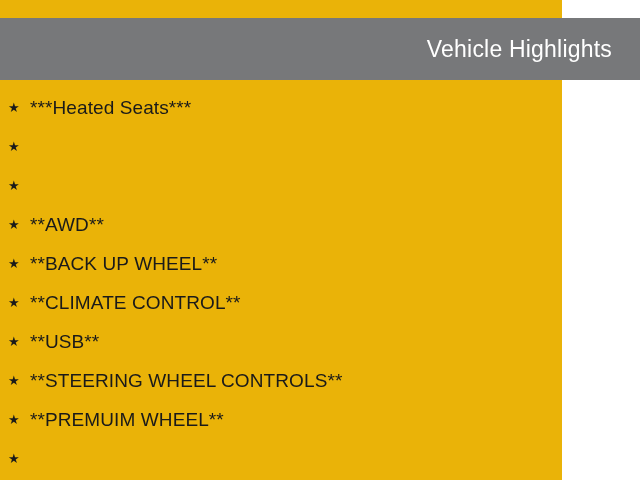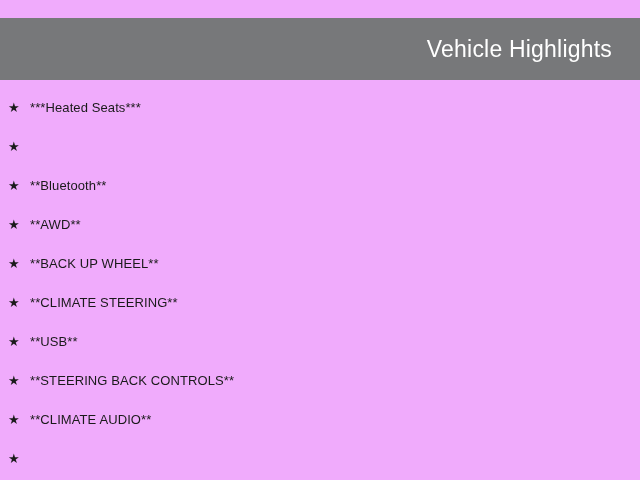--- a/index.html
+++ b/index.html
@@ -8,23 +8,23 @@
   }
   body {
     width: 640px;
     height: 480px;
     background: #ffffff;
     font-family: "Liberation Sans", sans-serif;
     overflow: hidden;
   }
   .page {
     position: relative;
-    width: 640px;
+    width: 562px;
     height: 480px;
-    background: #f0abfc;
+    background: #eab308;
   }
   .header-bar {
     position: absolute;
     left: 0;
     top: 18px;
     width: 640px;
     height: 62px;
     background: #77787a;
     display: flex;
     align-items: center;
@@ -54,21 +54,21 @@
     padding-left: 8px;
   }
   .bullet-star {
     width: 22px;
     font-size: 13px;
     color: #1a1a1a;
     text-align: left;
     line-height: 1;
   }
   .item-label {
-    font-size: 13px;
+    font-size: 19px;
     color: #1a1a1a;
     white-space: nowrap;
     letter-spacing: 0.1px;
   }
 </style>
 </head>
 <body>
 
 <div class="page">
 
@@ -79,44 +79,43 @@
   <ul class="highlights-list">
     <li class="highlight-item">
       <span class="bullet-star">★</span>
       <span class="item-label">***Heated Seats***</span>
     </li>
     <li class="highlight-item">
       <span class="bullet-star">★</span>
     </li>
     <li class="highlight-item">
       <span class="bullet-star">★</span>
-      <span class="item-label">**Bluetooth**</span>
     </li>
     <li class="highlight-item">
       <span class="bullet-star">★</span>
       <span class="item-label">**AWD**</span>
     </li>
     <li class="highlight-item">
       <span class="bullet-star">★</span>
       <span class="item-label">**BACK UP WHEEL**</span>
     </li>
     <li class="highlight-item">
       <span class="bullet-star">★</span>
-      <span class="item-label">**CLIMATE STEERING**</span>
+      <span class="item-label">**CLIMATE CONTROL**</span>
     </li>
     <li class="highlight-item">
       <span class="bullet-star">★</span>
       <span class="item-label">**USB**</span>
     </li>
     <li class="highlight-item">
       <span class="bullet-star">★</span>
-      <span class="item-label">**STEERING BACK CONTROLS**</span>
+      <span class="item-label">**STEERING WHEEL CONTROLS**</span>
     </li>
     <li class="highlight-item">
       <span class="bullet-star">★</span>
-      <span class="item-label">**CLIMATE AUDIO**</span>
+      <span class="item-label">**PREMUIM WHEEL**</span>
     </li>
     <li class="highlight-item">
       <span class="bullet-star">★</span>
     </li>
   </ul>
 
 </div>
 
 </body></html>

